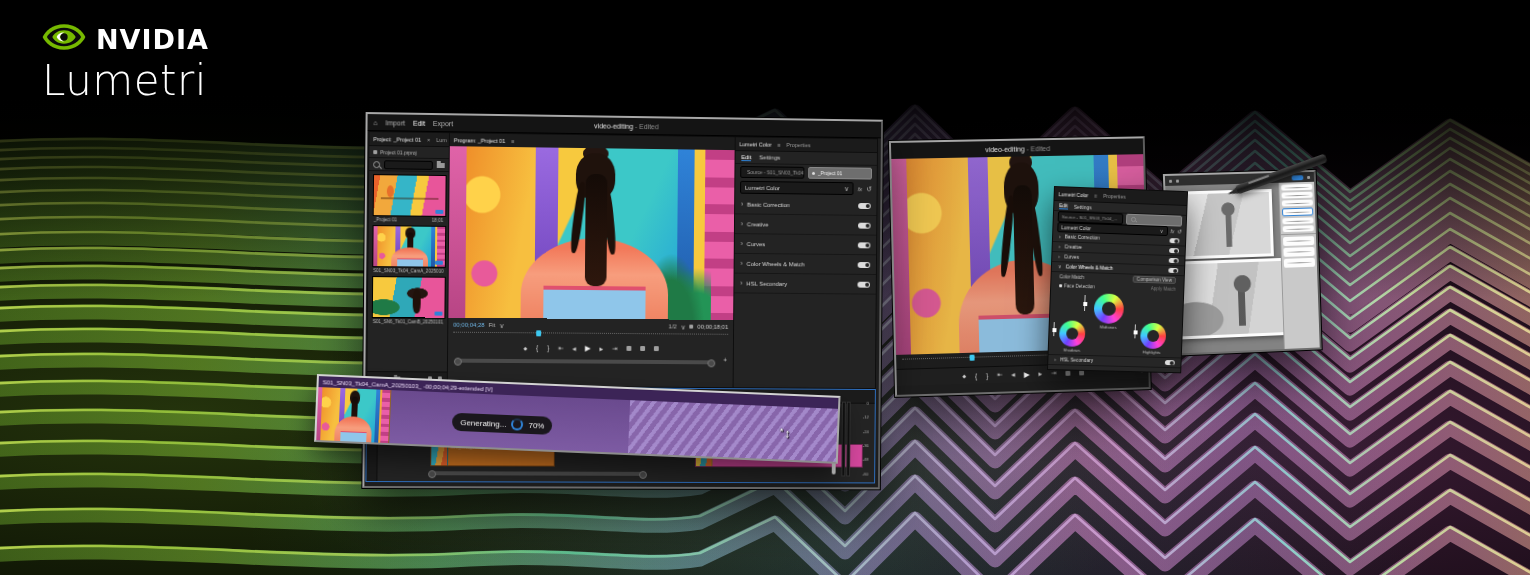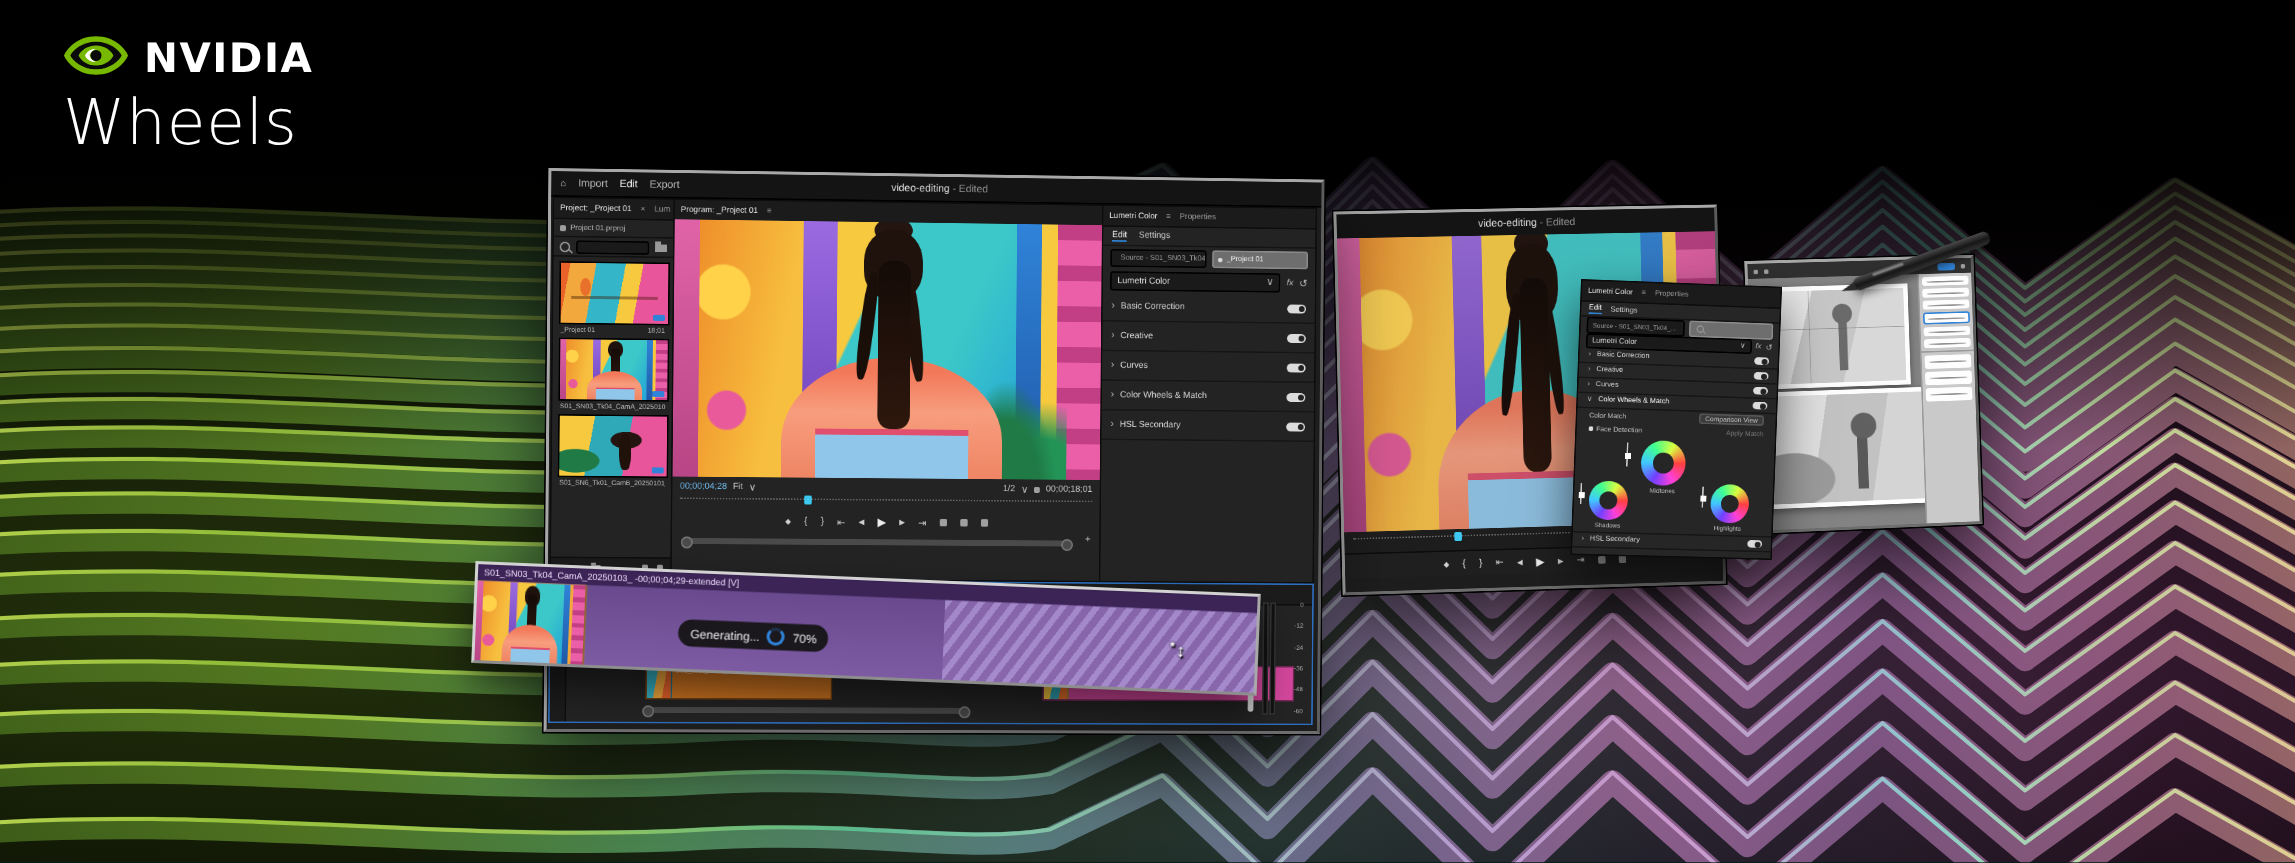--- a/index.html
+++ b/index.html
@@ -1,16 +1,16 @@
 <!DOCTYPE html>
 <html><head>
 <meta charset="utf-8">
 <style>
   html,body{margin:0;padding:0;background:#000;}
-  .stage{position:relative;width:1530px;height:575px;overflow:hidden;background:#0f766e;
+  .stage{position:relative;width:1530px;height:575px;overflow:hidden;background:#4c1d95;
          font-family:"Liberation Sans",sans-serif;color:#cfcfcf;}
   .abs{position:absolute;}
   
   .bg-svg{position:absolute;inset:0;z-index:0;}
   .rd{stroke:url(#gD);stroke-width:15;fill:none;stroke-linejoin:round;}
   .rb{stroke:url(#gB);stroke-width:2.6;fill:none;stroke-linejoin:round;}
   .wash{position:absolute;inset:0;z-index:1;pointer-events:none;
     background:
       radial-gradient(ellipse at 12% 72%, rgba(120,170,40,.30), transparent 55%),
       radial-gradient(ellipse at 55% 95%, rgba(60,190,170,.18), transparent 50%),
@@ -198,21 +198,21 @@
       <span>
         <svg width="44" height="30" viewBox="0 0 72 48">
           <path fill="#76b900" d="M36 3C17 3 5 15 1 24c4 9 16 21 35 21s31-12 35-21C67 15 55 3 36 3z"></path>
           <path fill="#0a0a0a" d="M36 9C21 9 11 18 8 24c3 6 13 15 28 15s25-9 28-15C61 18 51 9 36 9z"></path>
           <path fill="#76b900" d="M36 13c-10 0-17 6-19 11 2 5 9 11 19 11s17-6 19-11c-2-5-9-11-19-11zm0 5a6 6 0 110 12 6 6 0 010-12z"></path>
           <path fill="#fff" d="M24 24c2-5 8-8 12-7-3 1-6 3-7 7 1 4 4 6 7 7-4 1-10-2-12-7z"></path>
         </svg>
       </span>
       <span class="nv-name">NVIDIA</span>
     </div>
-    <div class="nv-prod">Wheels</div>
+    <div class="nv-prod">Lumetri</div>
   </div>
 
   <div class="mon" style="left:364px;top:112px;width:524px;height:372px;z-index:6;
               transform:perspective(2400px) rotateY(4.5deg) rotateZ(.5deg);transform-origin:left center;">
     <div class="inner">
 
       <div class="menubar">
         <span class="tico">⌂</span>
         <span>Import</span>
         <span style="color:#fff;">Edit</span>

